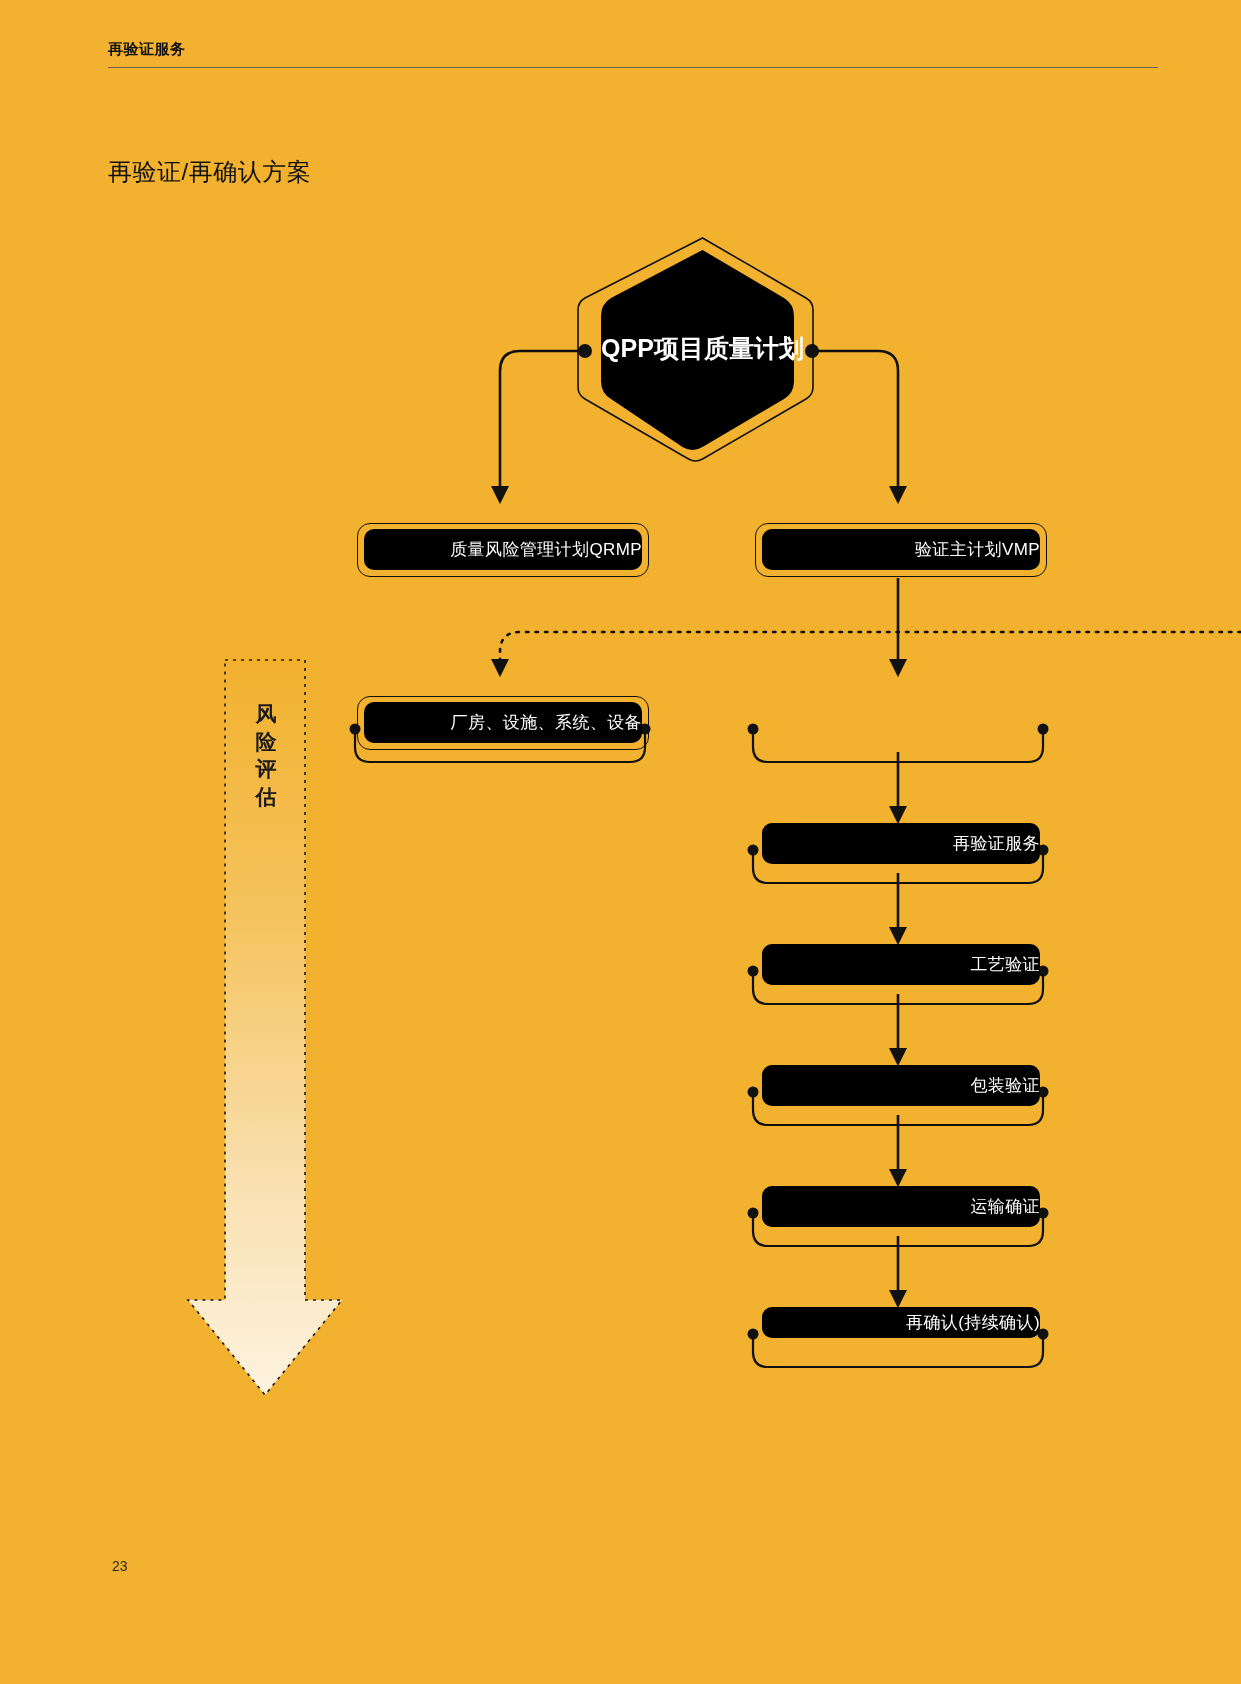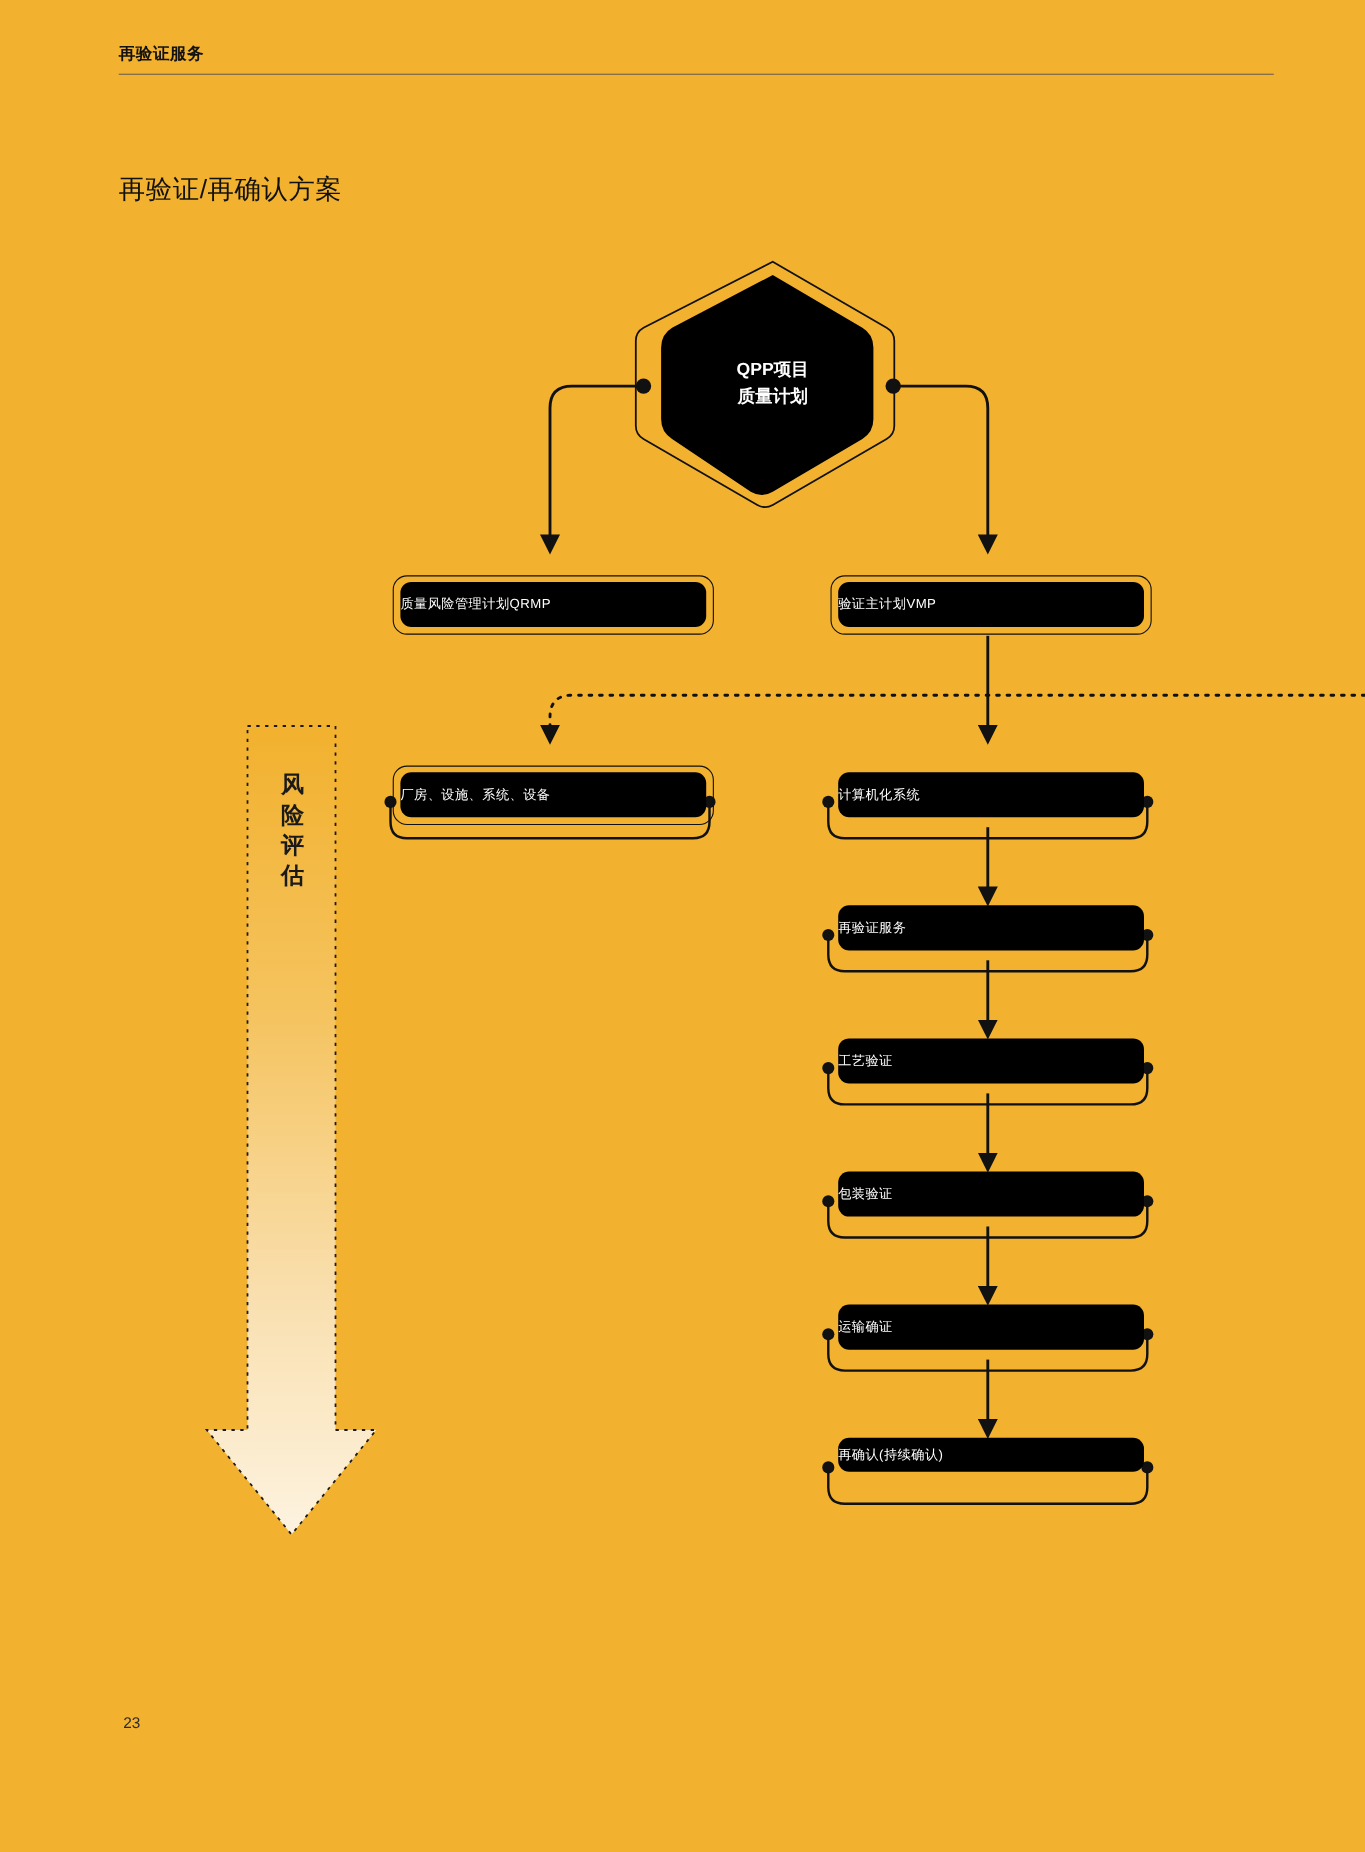--- a/index.html
+++ b/index.html
@@ -34,32 +34,32 @@
   }
 
   
   .diagram { position:absolute; left:0; top:0; width:1241px; height:1684px; }
   .diagram svg { position:absolute; left:0; top:0; }
 
   
   .hex-wrap { position:absolute; left:590px; top:236px; width:225px; height:225px; }
   .hex-label {
     position:absolute; left:0; top:0; width:225px; height:225px;
-    display:flex; flex-direction:column; align-items:center; justify-content:center;
-    color:#fff; font-size:16px; font-weight:700; line-height:1.45;
+    display:flex; flex-direction:row; align-items:center; justify-content:center;
+    color:#fff; font-size:25px; font-weight:700; line-height:1.45;
     pointer-events:none;
   }
 
   
   .node {
     position:absolute;
     background:#000; color:#fff;
     border-radius:10px;
-    display:flex; align-items:center; justify-content:flex-start;
-    font-size:12px; font-weight:500;
+    display:flex; align-items:center; justify-content:flex-end;
+    font-size:17px; font-weight:500;
     letter-spacing:0.4px;
     z-index:3;
   }
   .node-outline {
     position:absolute;
     border:1.4px solid #111;
     border-radius:13px;
     z-index:2;
   }
 
@@ -202,23 +202,20 @@
     <div class="node-outline" style="left:357px; top:696px; width:292px; height:54px;"></div>
     <div class="node" style="left:364px; top:702px; width:278px; height:41px;">
       <span>厂房、设施、系统、设备</span>
     </div>
 
     <div class="node-outline" style="left:755px; top:523px; width:292px; height:54px;"></div>
     <div class="node" style="left:762px; top:529px; width:278px; height:41px;">
       <span>验证主计划VMP</span>
     </div>
 
-    <div class="node" style="left:762px; top:702px; width:278px; height:41px;">
-      <span>计算机化系统</span>
-    </div>
 
     <div class="node" style="left:762px; top:823px; width:278px; height:41px;">
       <span>再验证服务</span>
     </div>
 
     <div class="node" style="left:762px; top:944px; width:278px; height:41px;">
       <span>工艺验证</span>
     </div>
 
     <div class="node" style="left:762px; top:1065px; width:278px; height:41px;">

